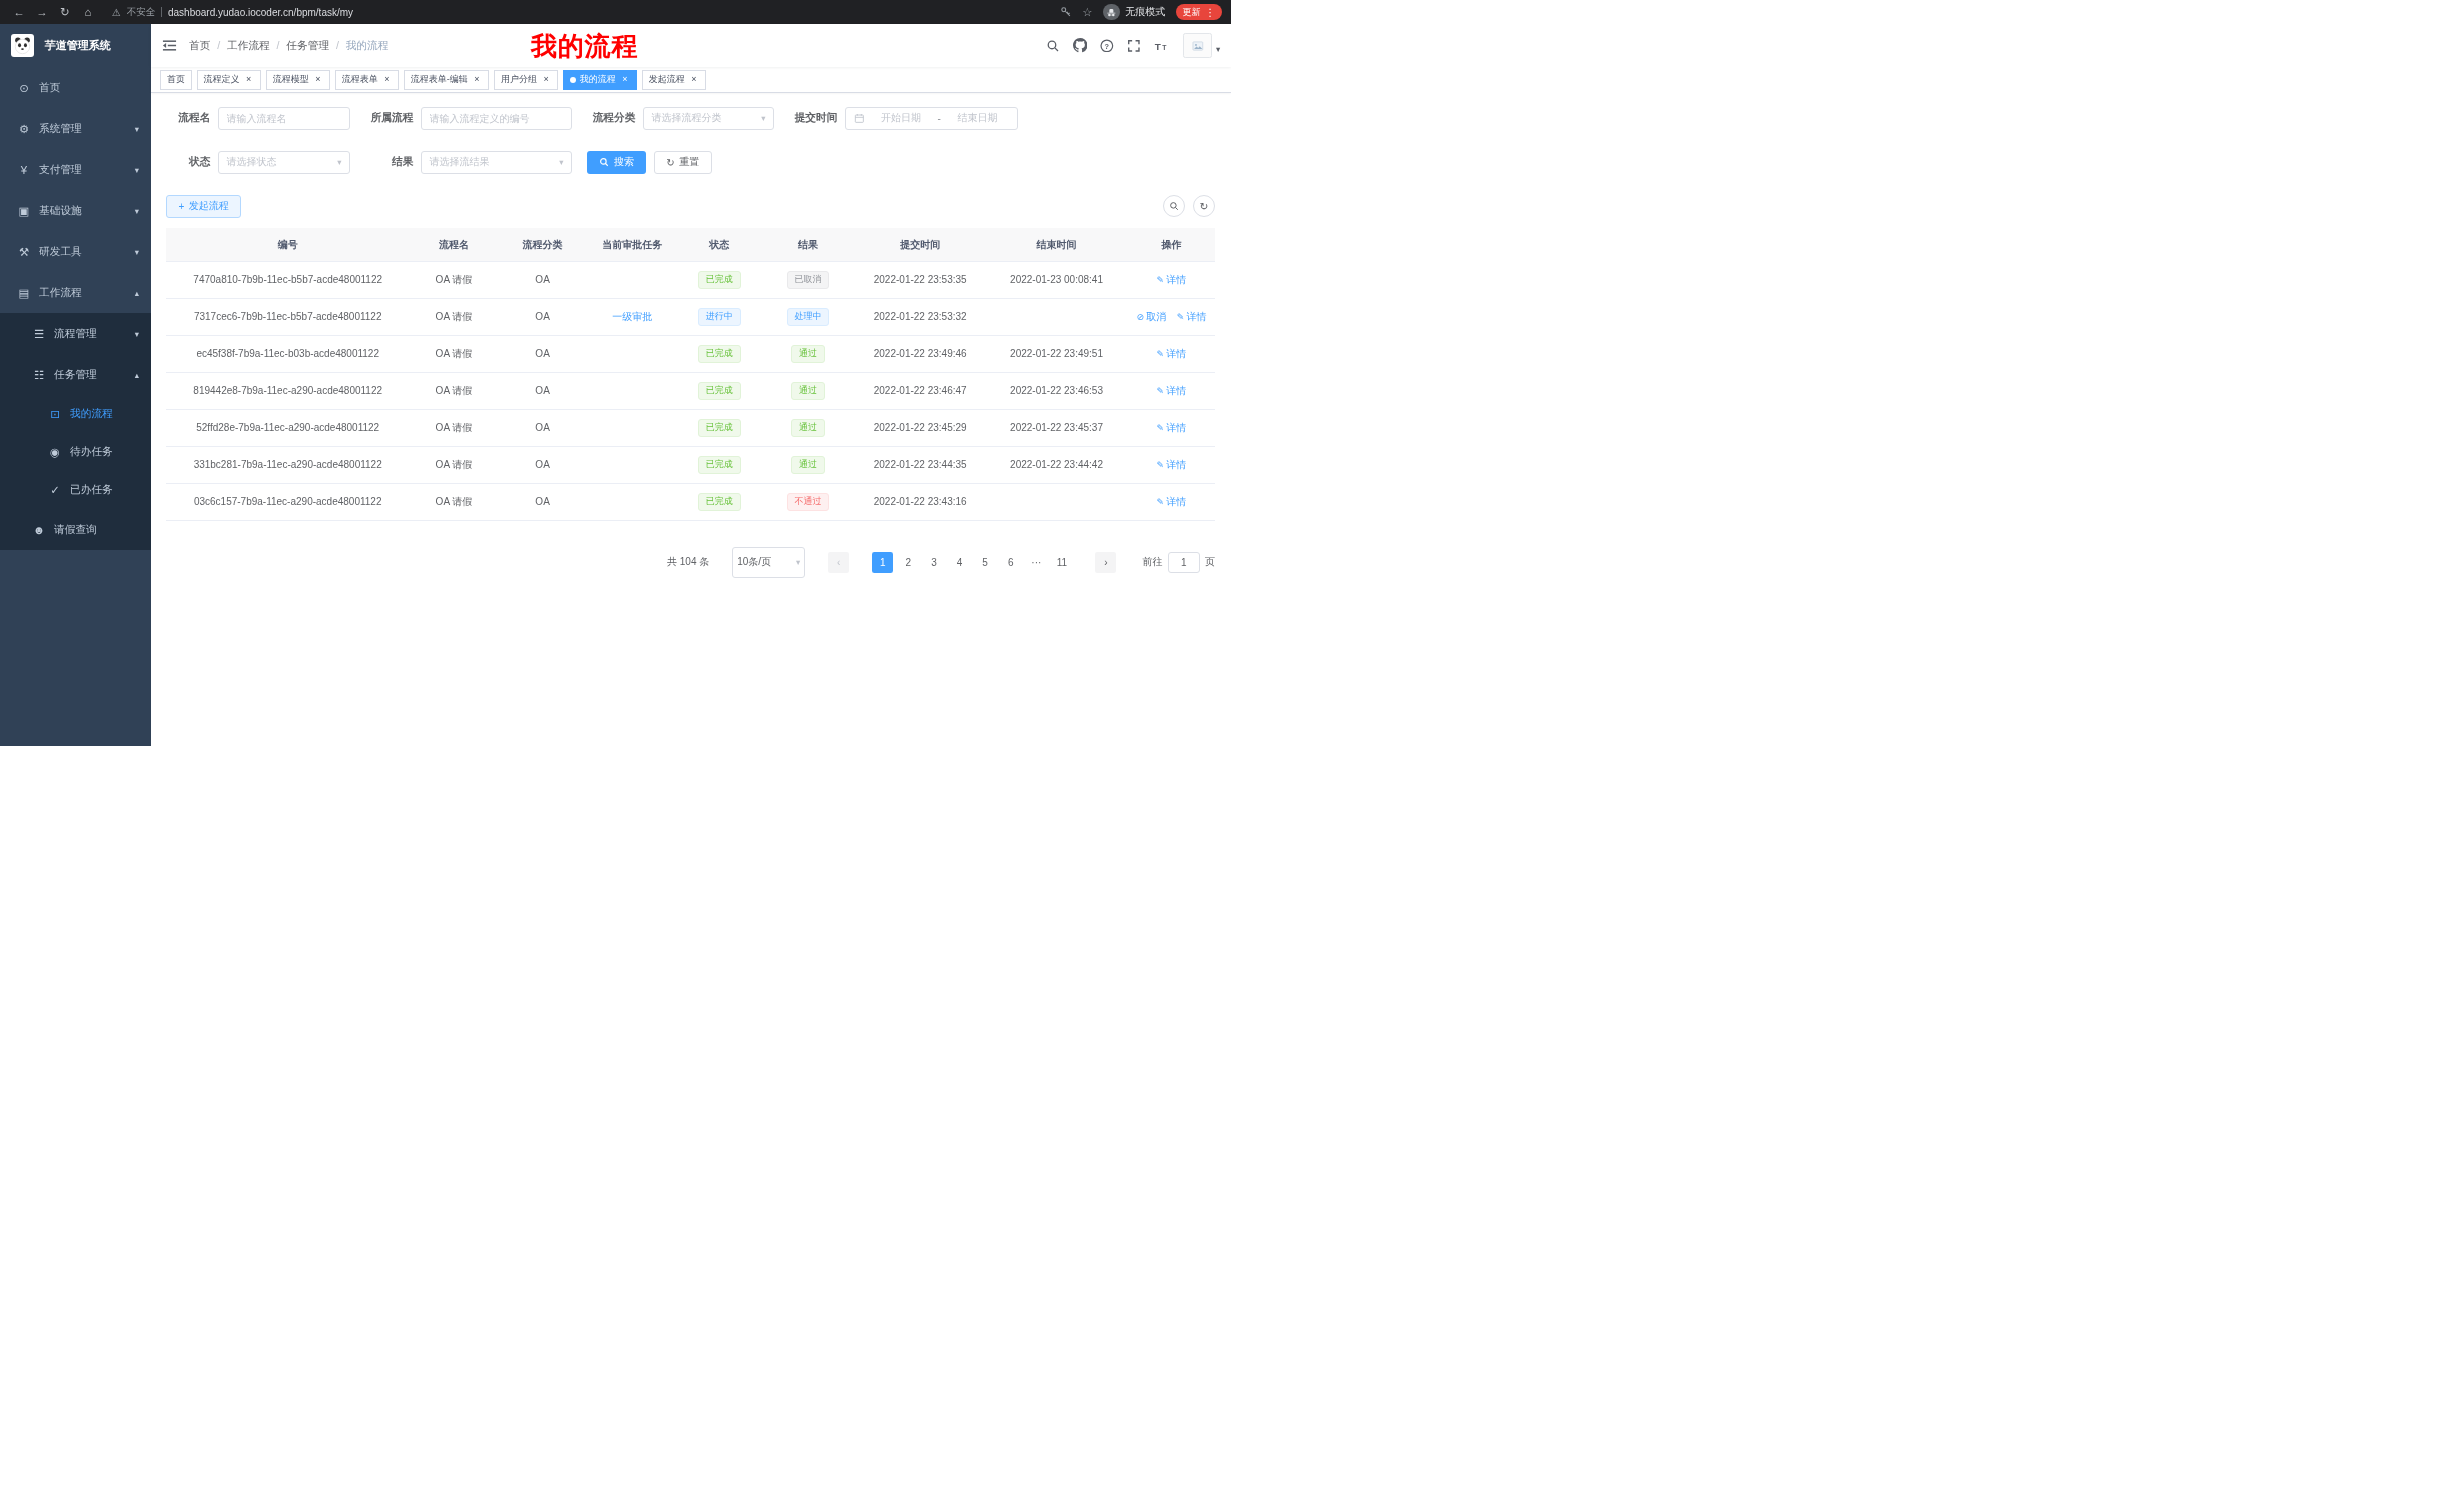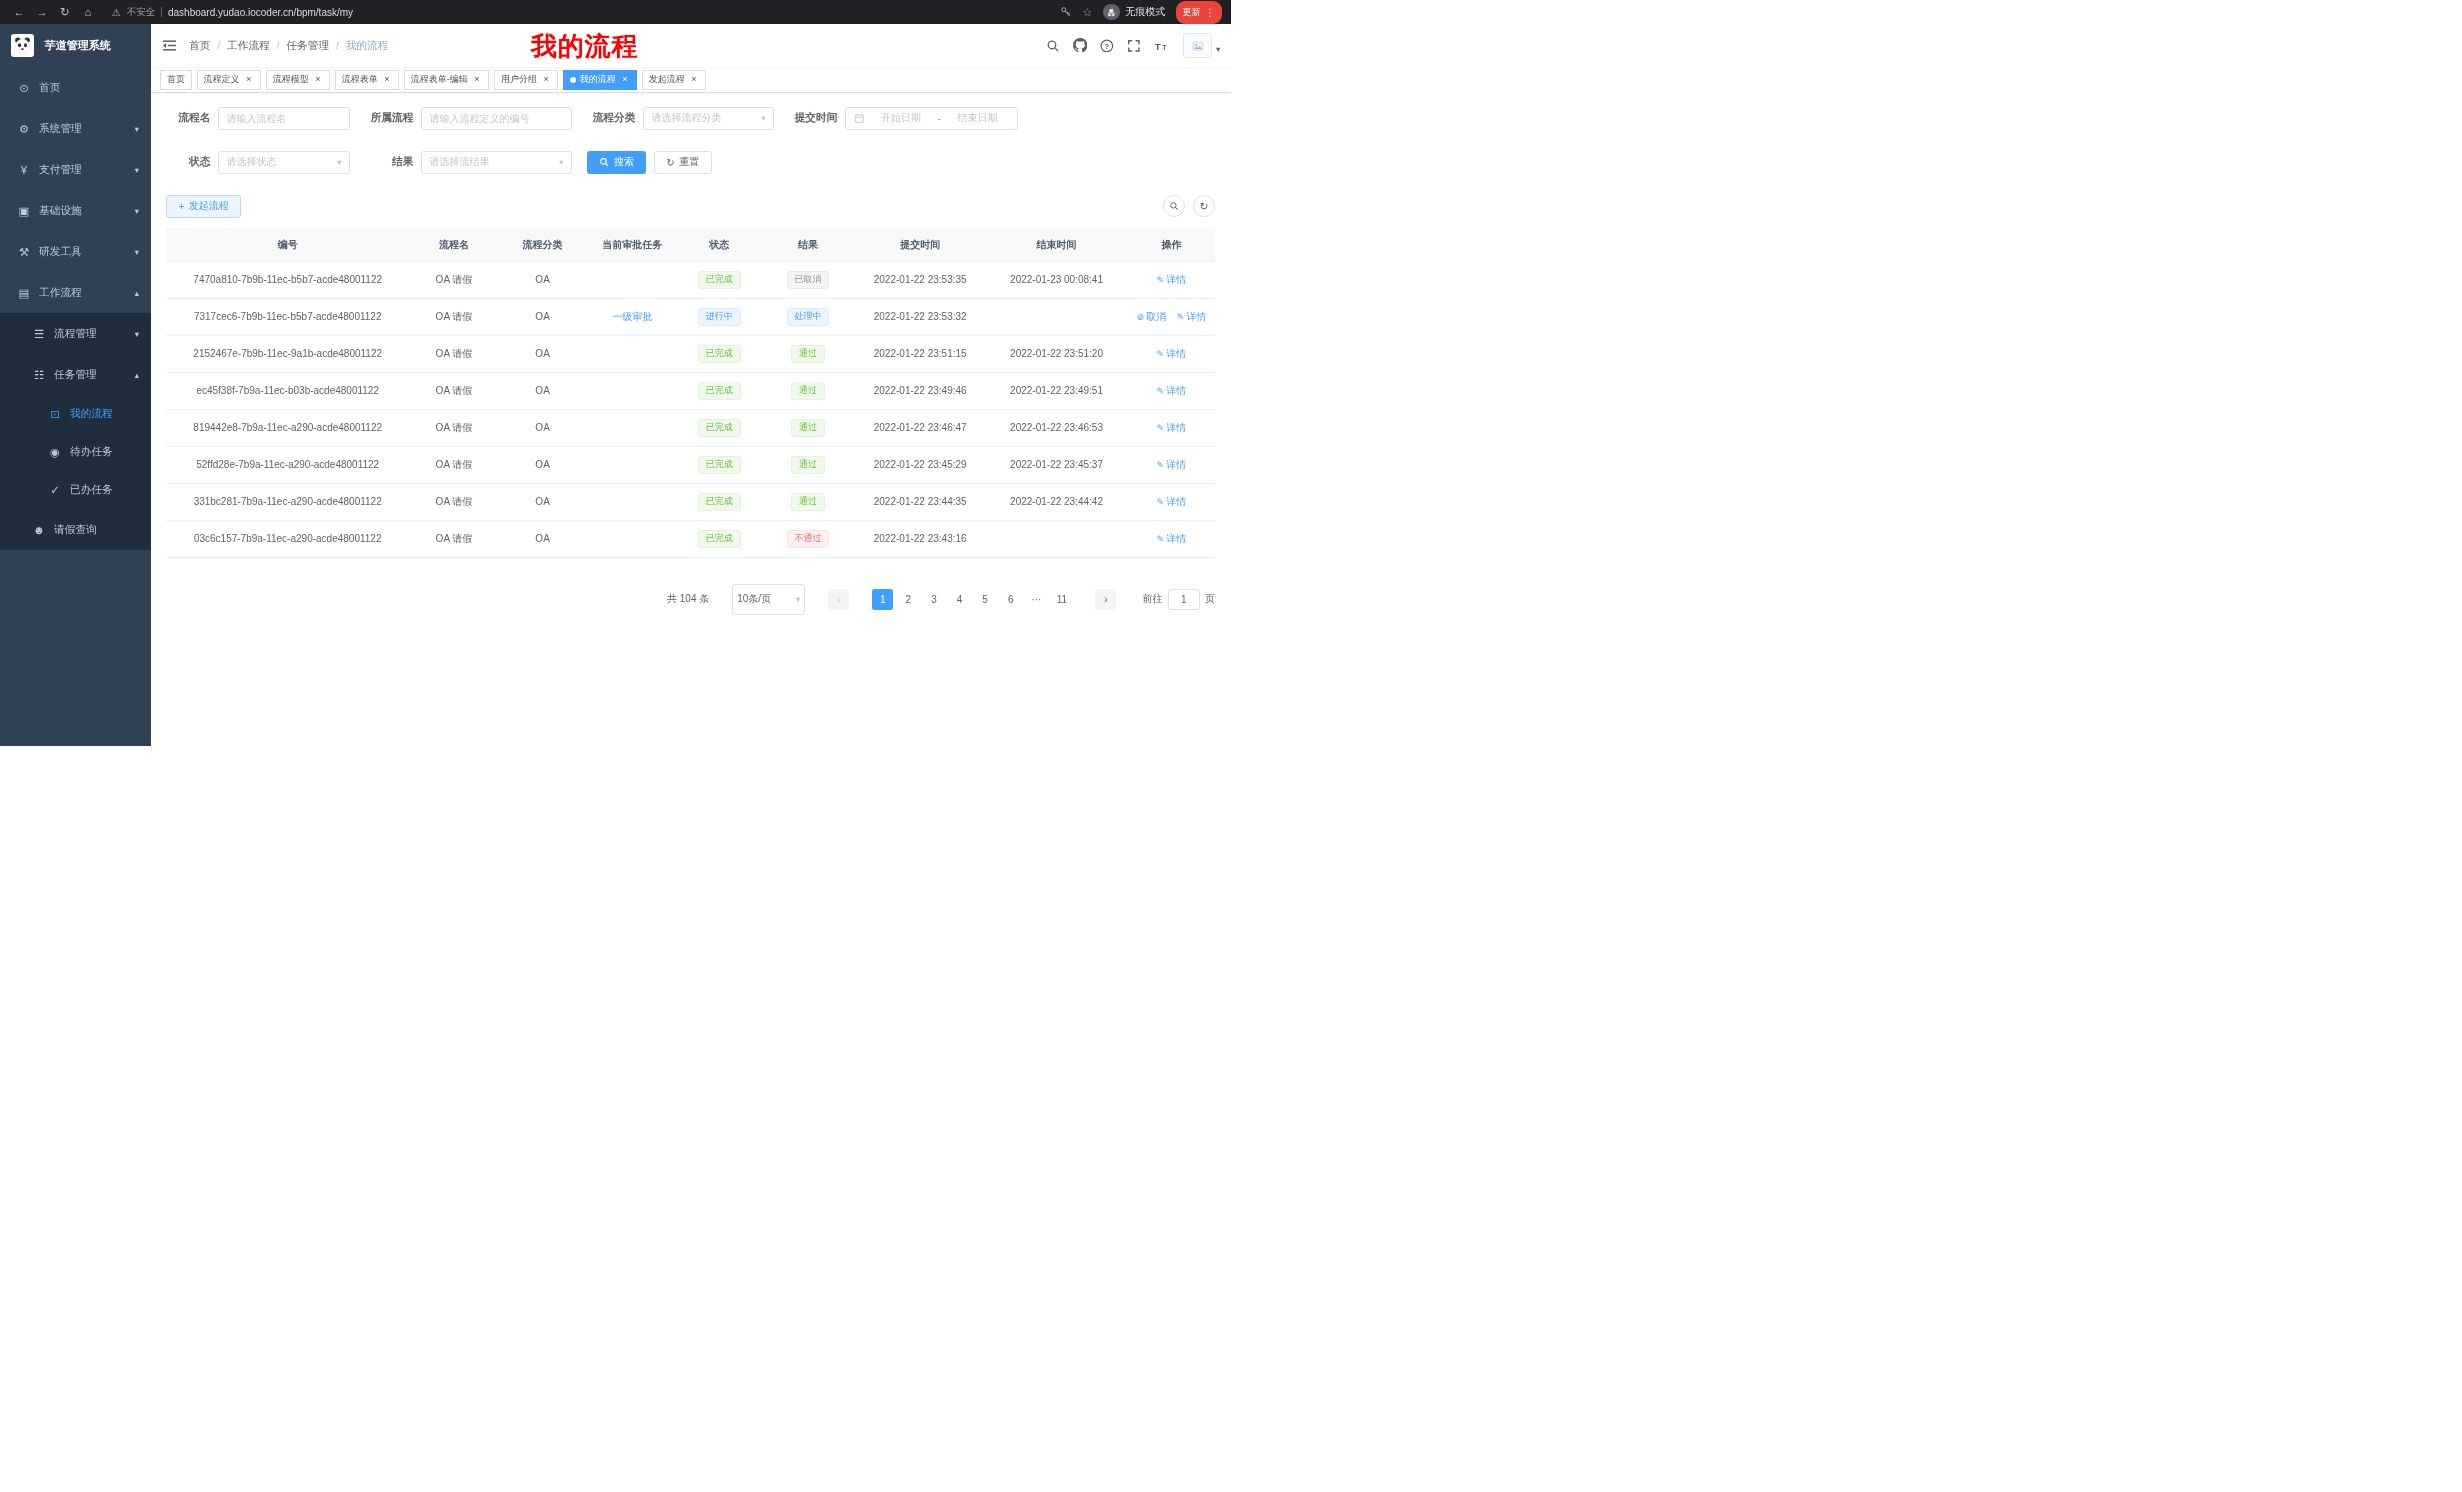--- a/index.html
+++ b/index.html
@@ -16,21 +16,21 @@
   .nav-ic { width:20px; text-align:center; font-size:11.4px; color:#bdc1c6; cursor:pointer; }
   .addr { display:flex; align-items:center; gap:6px; margin-left:10.7px; flex:1; min-width:0; }
   .addr .warn { color:#9aa0a6; font-size:10px; }
   .addr .sec { color:#9aa0a6; font-size:9.5px; }
   .addr .sep { width:0.8px; height:10.7px; background:#5f6368; }
   .addr .url { color:#dadce0; font-size:10px; white-space:nowrap; overflow:hidden; text-overflow:ellipsis; }
   .chrome-right { display:flex; align-items:center; gap:10.7px; margin-left:auto; }
   .cr-ic { color:#9aa0a6; font-size:11.4px; display:flex; align-items:center; cursor:pointer; }
   .incog { display:flex; align-items:center; gap:5.3px; color:#e8eaed; font-size:10px; cursor:pointer; }
   .incog-circ { width:16.7px; height:16.7px; border-radius:50%; background:#5f6368; display:flex; align-items:center; justify-content:center; color:#e8eaed; }
-  .update-pill { background:#e8453c; color:#fff; height:23px; border-radius:9px; display:flex; align-items:center; gap:4.6px; padding:0 6.8px; font-size:9px; cursor:pointer; }
+  .update-pill { background:#e8453c; color:#fff; height:16px; border-radius:9px; display:flex; align-items:center; gap:4.6px; padding:0 6.8px; font-size:9px; cursor:pointer; }
   .update-pill .dots { font-size:10px; }
 
   
   .app { flex:1; display:flex; min-height:0; }
 
   
   .sidebar { width:151px; flex:0 0 auto; background:#304156; display:flex; flex-direction:column; }
   .logo-row { height:43px; display:flex; align-items:center; gap:11px; padding:0 10.7px; cursor:pointer; }
   .logo-img { width:23px; height:23px; border-radius:3px; background:#fff; display:flex; align-items:center; justify-content:center; overflow:hidden; }
   .logo-title { color:#fff; font-weight:700; font-size:11px; white-space:nowrap; }
@@ -524,37 +524,20 @@
                     <span class="ic-cancel"></span>
                     <span>取消</span>
                   </a>
                   <a class="link">
                     <span class="ic-edit"></span>
                     <span>详情</span>
                   </a>
                 </td>
               </tr>
 
-              <tr>
-                <td>2152467e-7b9b-11ec-9a1b-acde48001122</td>
-                <td>OA 请假</td>
-                <td>OA</td>
-                <td></td>
-                <td><span class="tag-pill success">已完成</span></td>
-                <td><span class="tag-pill success">通过</span></td>
-                <td>2022-01-22 23:51:15</td>
-                <td>2022-01-22 23:51:20</td>
-                <td class="ops">
-                  
-                  <a class="link">
-                    <span class="ic-edit"></span>
-                    <span>详情</span>
-                  </a>
-                </td>
-              </tr>
 
               <tr>
                 <td>ec45f38f-7b9a-11ec-b03b-acde48001122</td>
                 <td>OA 请假</td>
                 <td>OA</td>
                 <td></td>
                 <td><span class="tag-pill success">已完成</span></td>
                 <td><span class="tag-pill success">通过</span></td>
                 <td>2022-01-22 23:49:46</td>
                 <td>2022-01-22 23:49:51</td>

